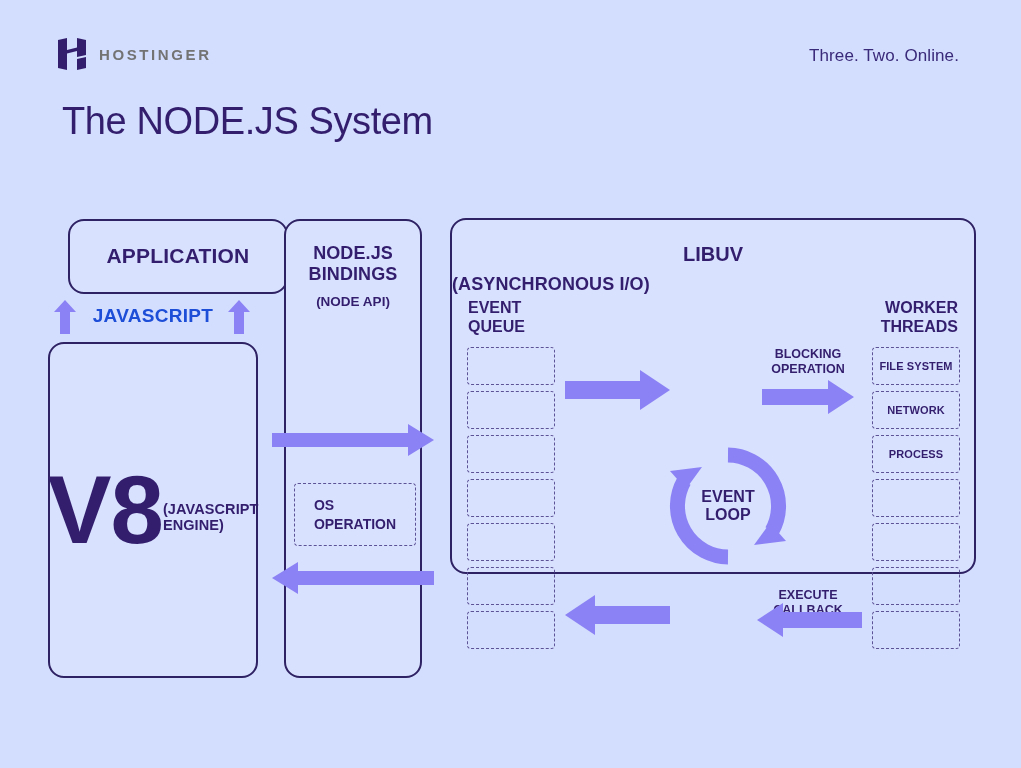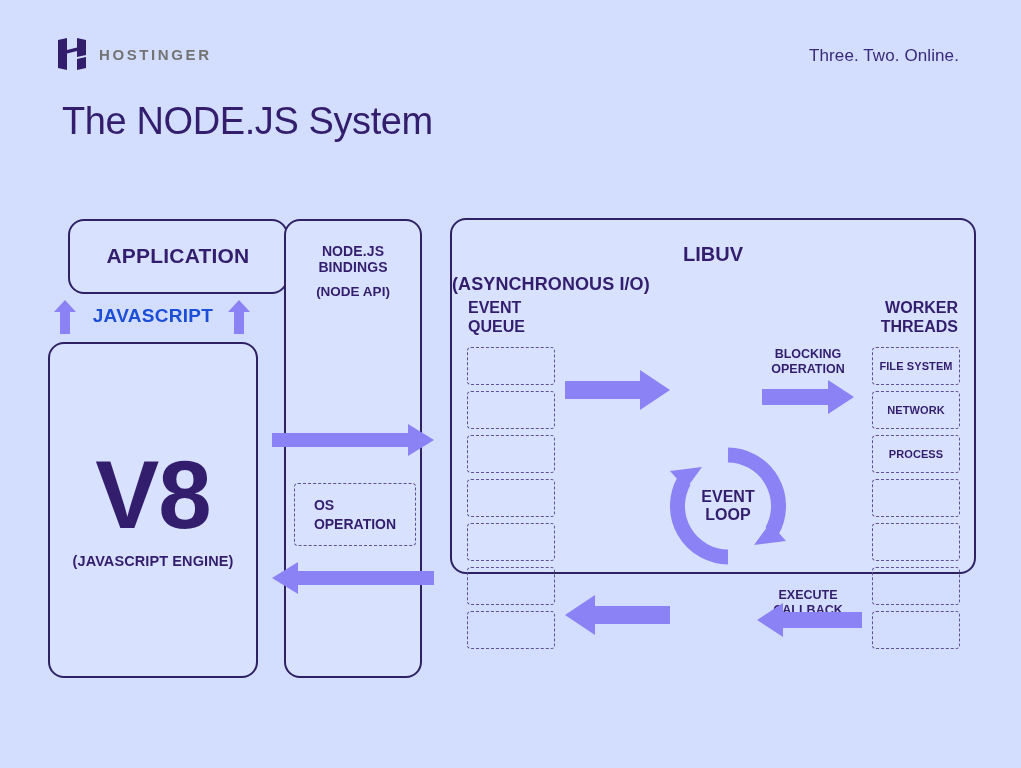--- a/index.html
+++ b/index.html
@@ -88,37 +88,37 @@
     color: #1d4ed8;
     letter-spacing: 0.3px;
   }
   .up-arrow { position: absolute; top: 0; width: 22px; height: 34px; }
   .up-arrow.left  { left: 6px; }
   .up-arrow.right { left: 180px; }
 
   
   #v8-panel {
     left: 48px; top: 342px; width: 210px; height: 336px;
-    display: flex; flex-direction: column; align-items: center; justify-content: center;
+    display: flex; flex-direction: row; align-items: center; justify-content: center;
   }
   .v8-text {
     font-size: 96px; font-weight: bold; line-height: 0.92;
     letter-spacing: -1px; color: #331e6e;
   }
   .v8-sub {
     font-size: 14.5px; font-weight: bold; margin-top: 14px;
     letter-spacing: 0.1px;
   }
 
   
   #bindings-panel {
     left: 284px; top: 219px; width: 138px; height: 459px;
   }
   #bindings-panel .panel-title {
-    margin-top: 22px; font-size: 14px; letter-spacing: 0.1px;
+    margin-top: 22px; font-size: 18px; letter-spacing: 0.1px;
   }
   .bindings-sub {
     text-align: center; font-weight: bold; font-size: 13.5px; margin-top: 9px;
   }
   .dashed-box {
     border: 1.7px dashed #5c5296;
     border-radius: 4px;
     box-sizing: border-box;
     background: transparent;
   }

